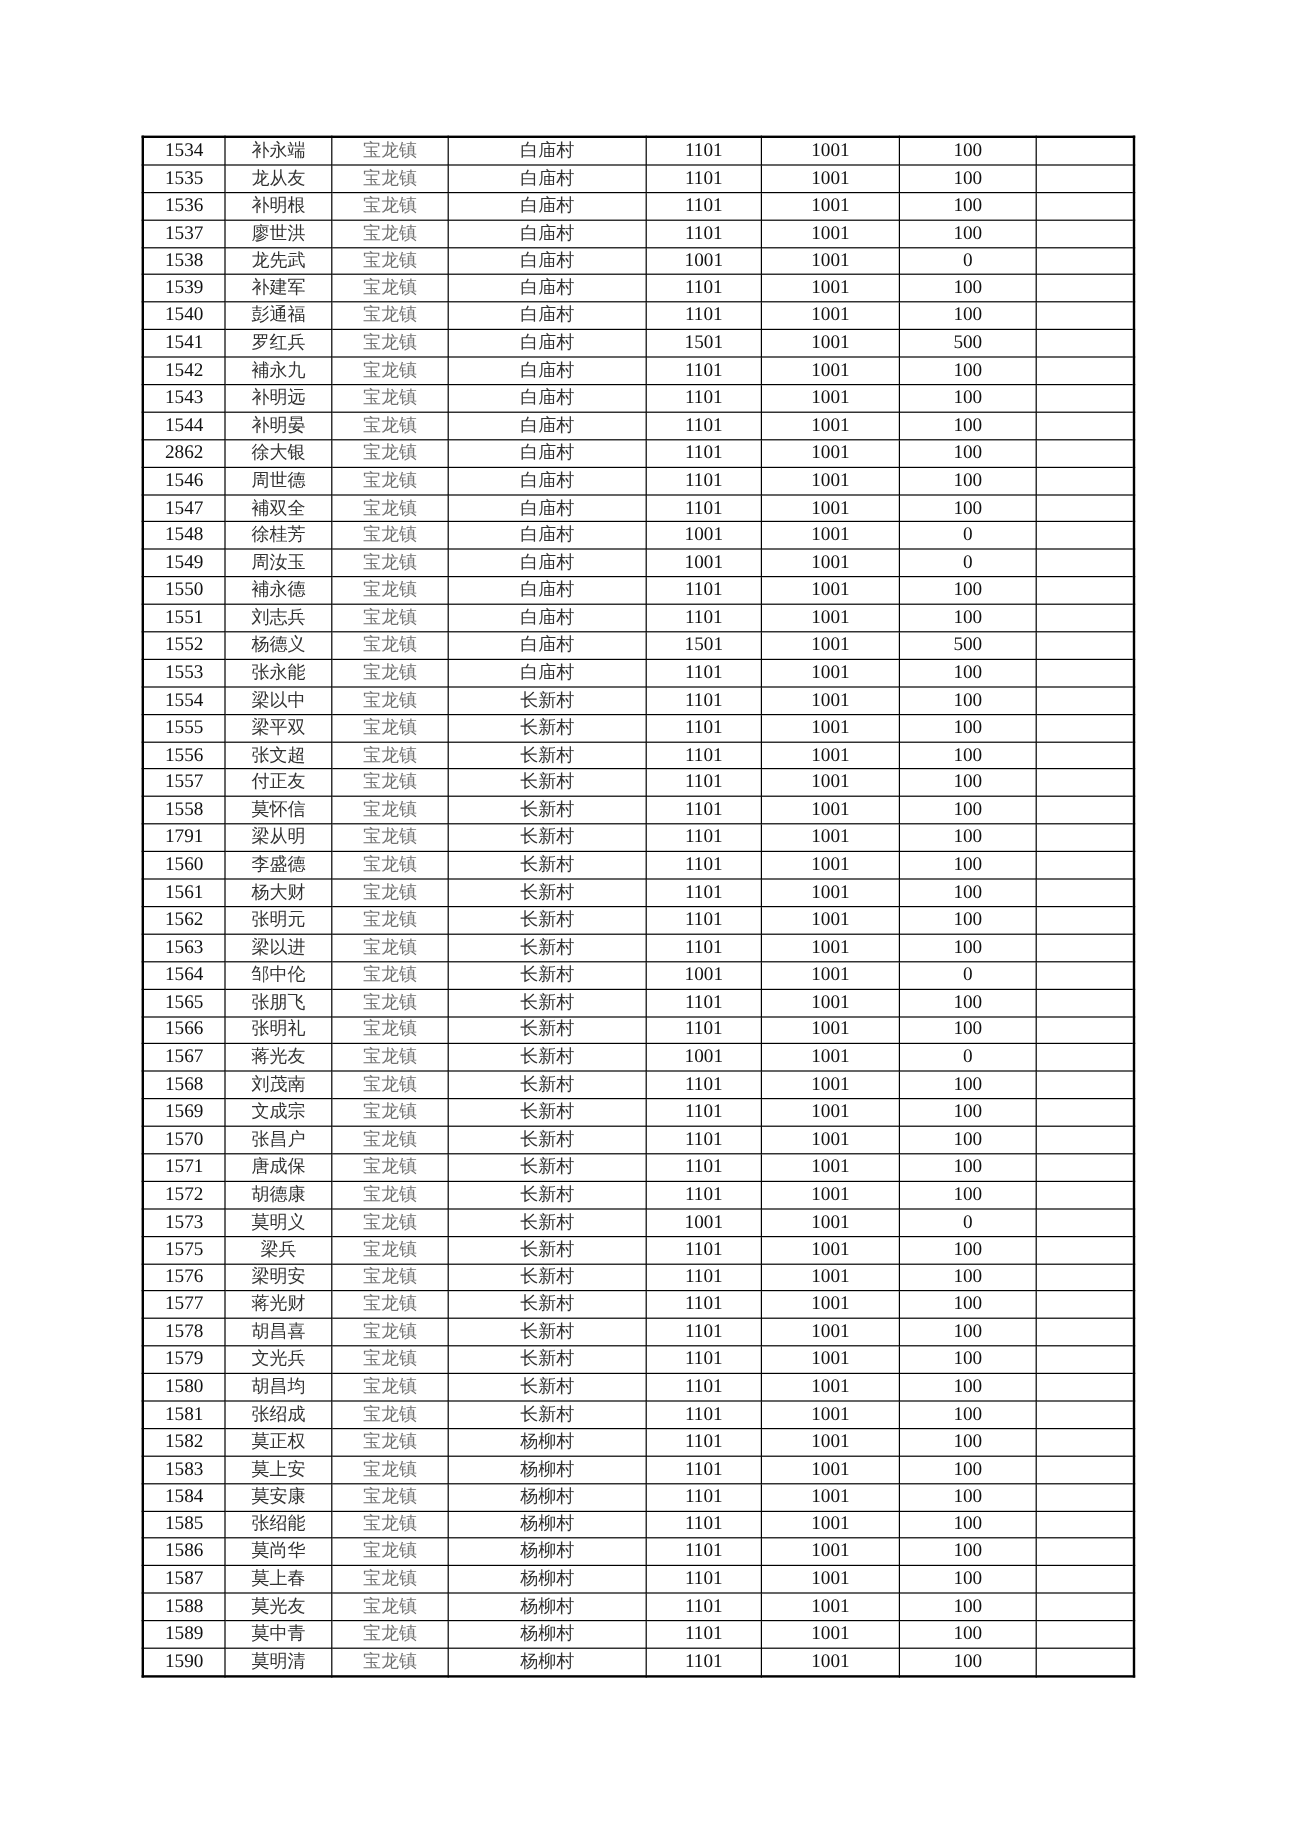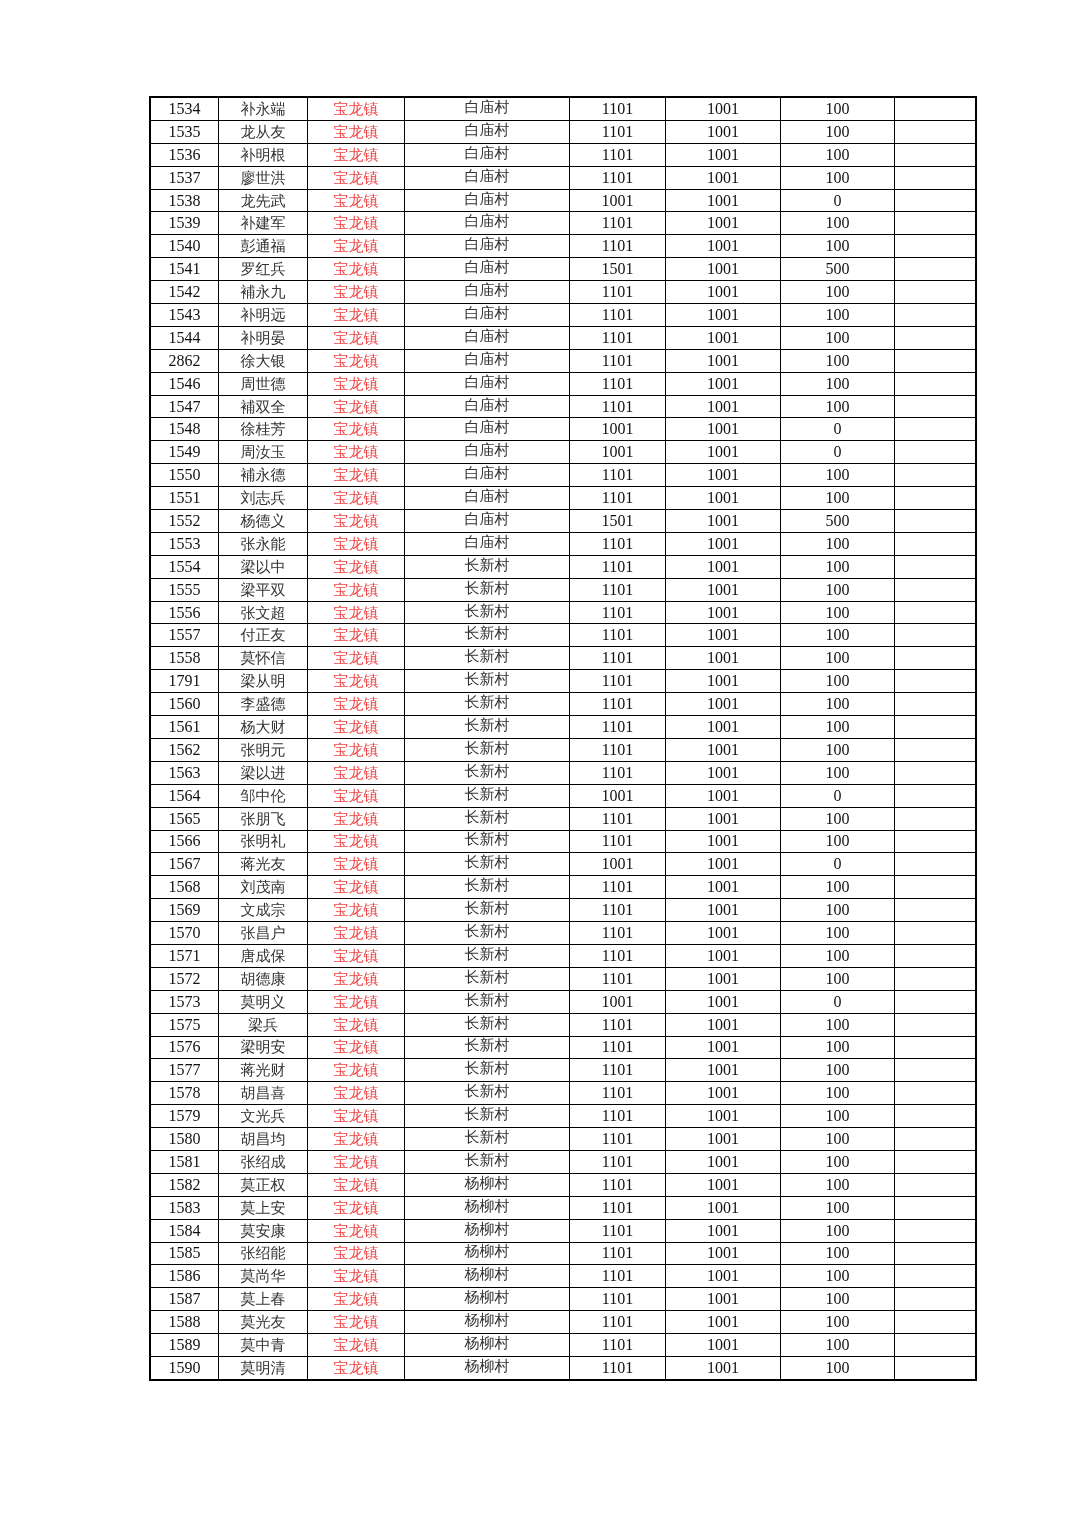--- a/index.html
+++ b/index.html
@@ -1,39 +1,39 @@
 <!DOCTYPE html>
 <html><head>
 <meta charset="utf-8">
 <style>
   html, body { margin: 0; padding: 0; background: #ffffff; }
   body { width: 1075px; height: 1519px; position: relative; overflow: hidden; }
-  .page { position: absolute; left: 118px; top: 96px; margin-left: 31px; }
+  .page { position: absolute; left: 118px; top: 113px; }
   table.roster {
     border-collapse: collapse;
     table-layout: fixed;
     font-family: "Liberation Serif", "DejaVu Serif", serif;
     font-size: 16px;
     color: #111;
     border: 2px solid #000;
   }
   table.roster td {
     border: 1px solid #000;
     height: 21.9px;
     padding: 0;
     text-align: center;
     vertical-align: middle;
     line-height: 20px;
     overflow: hidden;
     white-space: nowrap;
   }
   td.c-no { width: 67px; }
   td.c-name { width: 88px; font-family: Liberation Sans, sans-serif; font-size: 15px; color: #333; }
-  td.c-town { width: 96px; font-family: Liberation Serif, serif; font-size: 15px; color: #ef4444; }
-  td.c-village { width: 164px; font-family: Liberation Mono, monospace; font-size: 15px; color: #333; }
+  td.c-town { width: 96px; font-family: Liberation Serif, serif; font-size: 15px; color: #737373; }
+  td.c-village { width: 164px; font-family: Liberation Serif, serif; font-size: 15px; color: #333; }
   td.c-a { width: 95px; }
   td.c-b { width: 114px; }
   td.c-amt { width: 113px; }
   td.c-note { width: 80px; }
 </style>
 </head>
 <body>
 
 <div class="page">
   <table class="roster">

